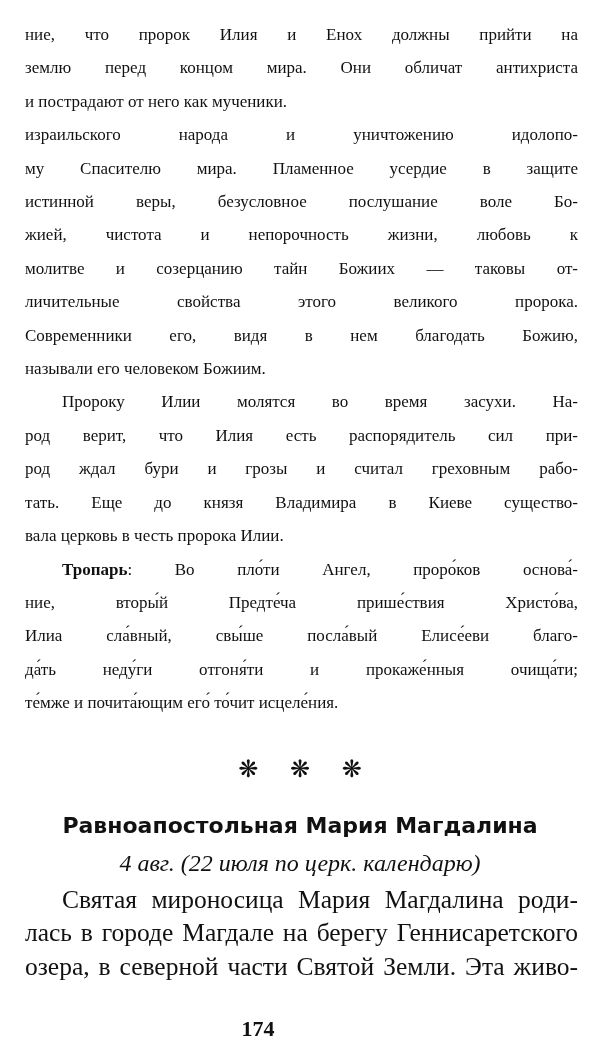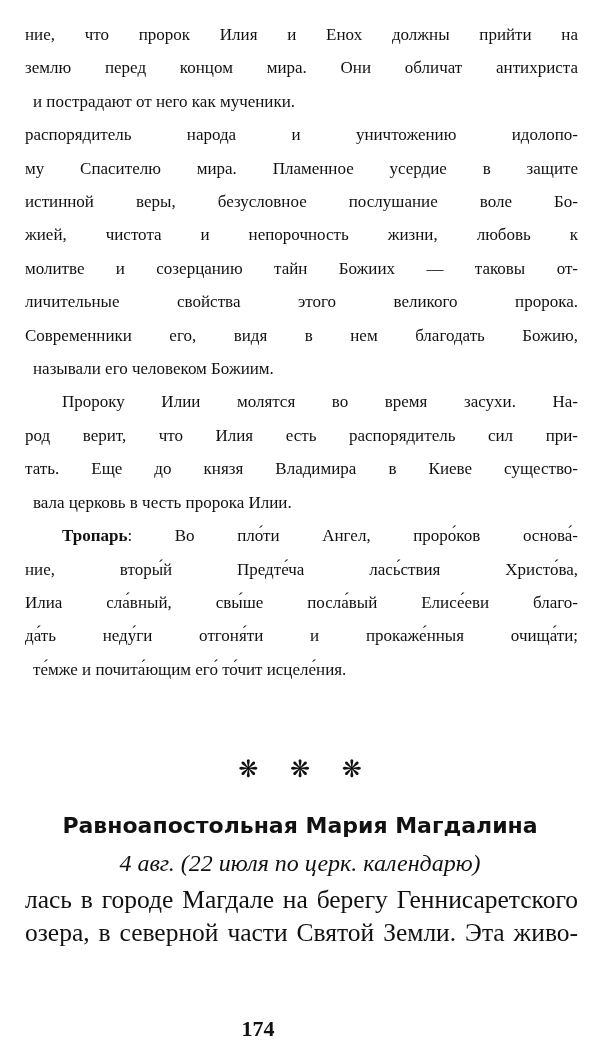--- a/index.html
+++ b/index.html
@@ -1,72 +1,74 @@
 <!DOCTYPE html>
 <html><head>
 <meta charset="utf-8">
 <style>
   html, body { margin: 0; padding: 0; background: #ffffff; }
   body { width: 600px; height: 1064px; position: relative; overflow: hidden; color: #111; }
   .page { position: absolute; left: 25px; top: 18px; width: 553px; font-family: "Liberation Serif", "DejaVu Serif", serif; font-size: 17px; line-height: 33.4px; }
   .para { margin: 0; text-align: justify; text-align-last: left; }
   .line { display: block; white-space: nowrap; text-align: justify; text-align-last: justify; }
-  .line.last { text-align-last: left; margin-left: 8px; }
+  .line.last { text-align-last: left; }
   .indent { padding-left: 37px; }
   .bold { font-weight: bold; }
   .ornament { position: absolute; left: 0; width: 600px; top: 755px; text-align: center; font-size: 24px; letter-spacing: 0; font-family: "DejaVu Sans", sans-serif; }
   .ornament span { display: inline-block; margin: 0 12px; }
   .heading { position: absolute; left: 0; width: 600px; top: 813px; text-align: center; font-family: "DejaVu Sans", sans-serif; font-weight: bold; font-size: 22px; }
   .subheading { position: absolute; left: 0; width: 600px; top: 850px; text-align: center; font-family: "Liberation Serif", serif; font-style: italic; font-size: 24px; }
   .tail { position: absolute; left: 25px; top: 883px; width: 553px; font-family: "Liberation Serif", "DejaVu Serif", serif; font-size: 25.5px; line-height: 33.4px; }
   .pagenum { position: absolute; left: 0; width: 516px; top: 1016px; text-align: center; font-family: "Liberation Serif", serif; font-weight: bold; font-size: 22px; }
 </style>
 </head>
 <body>
 
 <div class="page">
   <div class="para">
     <span class="line">ние, что пророк Илия и Енох должны прийти на</span>
     <span class="line">землю перед концом мира. Они обличат антихриста</span>
     <span class="line last">и пострадают от него как мученики.</span>
   </div>
   <div class="para">
-    <span class="line">распорядитель народа и уничтожению идолопо-</span>
+    <span class="line">израильского народа и уничтожению идолопо-</span>
     <span class="line">му Спасителю мира. Пламенное усердие в защите</span>
     <span class="line">истинной веры, безусловное послушание воле Бо-</span>
     <span class="line">жией, чистота и непорочность жизни, любовь к</span>
     <span class="line">молитве и созерцанию тайн Божиих — таковы от-</span>
     <span class="line">личительные свойства этого великого пророка.</span>
     <span class="line">Современники его, видя в нем благодать Божию,</span>
     <span class="line last">называли его человеком Божиим.</span>
   </div>
   <div class="para">
     <span class="line indent">Пророку Илии молятся во время засухи. На-</span>
     <span class="line">род верит, что Илия есть распорядитель сил при-</span>
+    <span class="line">род ждал бури и грозы и считал греховным рабо-</span>
     <span class="line">тать. Еще до князя Владимира в Киеве существо-</span>
     <span class="line last">вала церковь в честь пророка Илии.</span>
   </div>
   <div class="para">
     <span class="line indent"><span class="bold">Тропарь</span><span>: Во пло́ти Ангел, проро́ков основа́-</span></span>
-    <span class="line">ние, вторы́й Предте́ча лась́ствия Христо́ва,</span>
+    <span class="line">ние, вторы́й Предте́ча прише́ствия Христо́ва,</span>
     <span class="line">Илиа сла́вный, свы́ше посла́вый Елисе́еви благо-</span>
     <span class="line">да́ть неду́ги отгоня́ти и прокаже́нныя очища́ти;</span>
     <span class="line last">те́мже и почита́ющим его́ то́чит исцеле́ния.</span>
   </div>
 </div>
 
 <div class="ornament">
   <span>❋</span>
   <span>❋</span>
   <span>❋</span>
 </div>
 
 <div class="heading">Равноапостольная Мария Магдалина</div>
 <div class="subheading">4 авг. (22 июля по церк. календарю)</div>
 
 <div class="tail">
   <div class="para">
+    <span class="line indent">Святая мироносица Мария Магдалина роди-</span>
     <span class="line">лась в городе Магдале на берегу Геннисаретского</span>
     <span class="line">озера, в северной части Святой Земли. Эта живо-</span>
   </div>
 </div>
 
 <div class="pagenum">174</div>
 
 </body></html>

